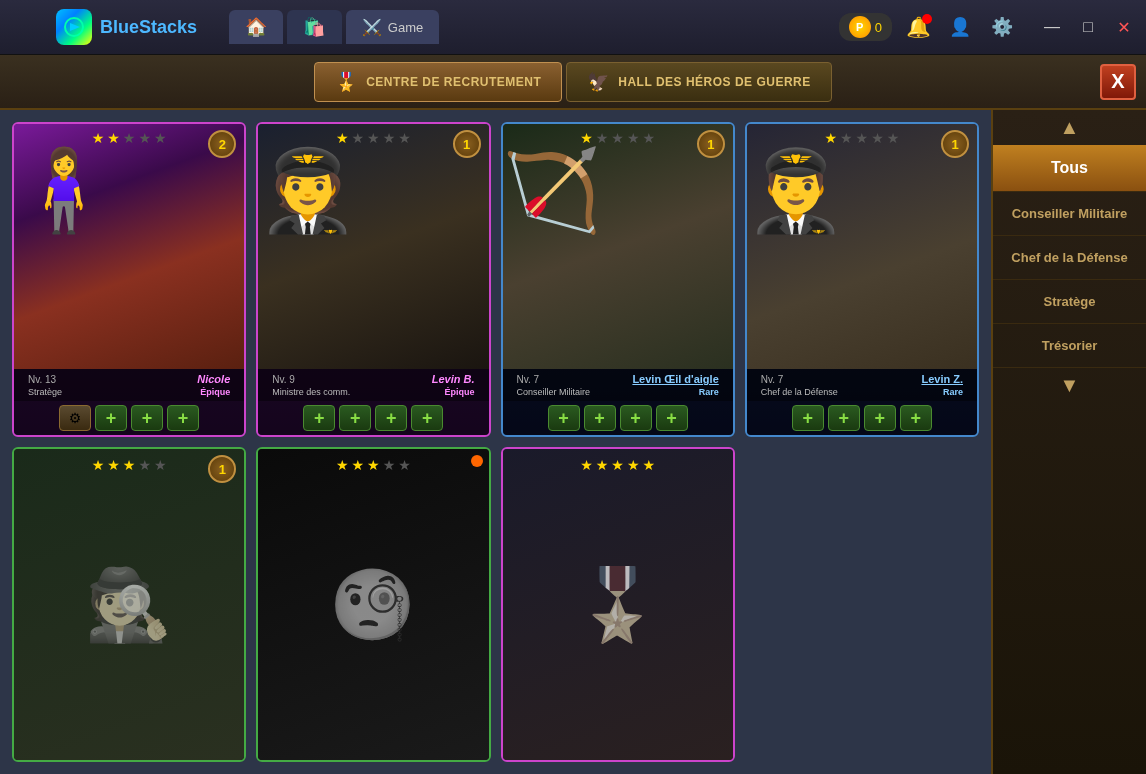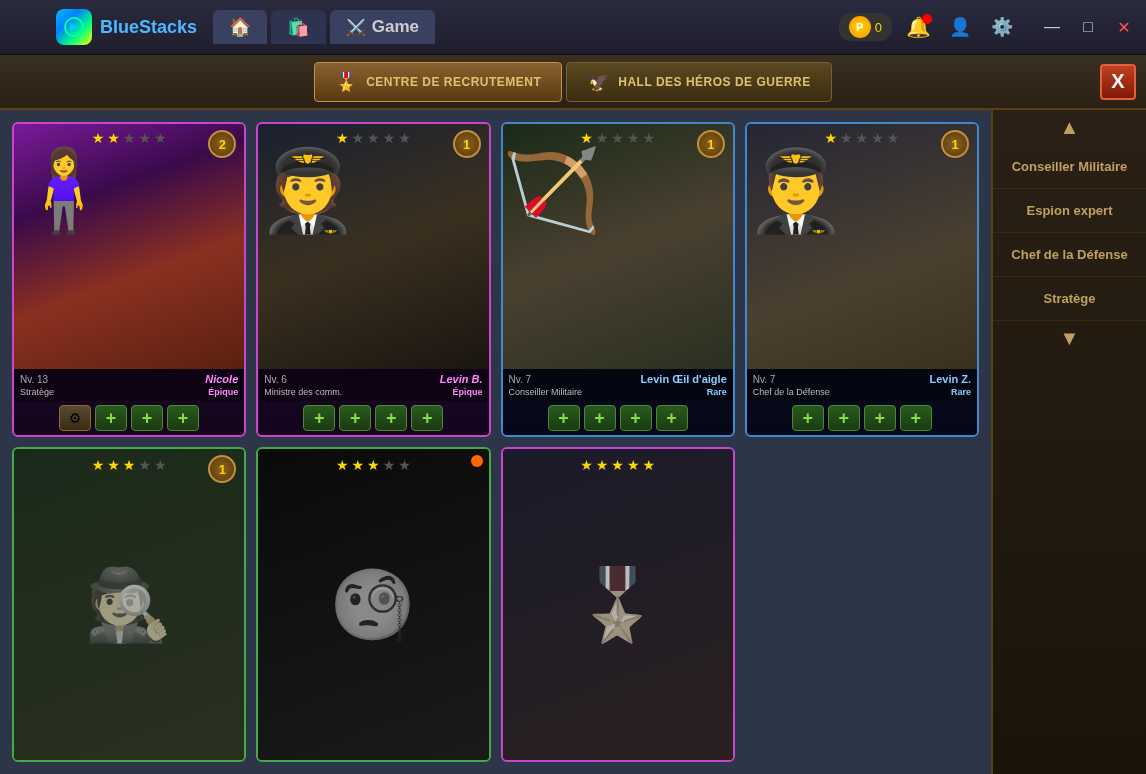--- a/index.html
+++ b/index.html
@@ -18,21 +18,21 @@
       background: linear-gradient(180deg, #2a2a3e 0%, #1e1e2e 100%);
       display: flex;
       align-items: center;
       padding: 0 8px;
       border-bottom: 1px solid #111;
     }
     .titlebar-logo {
       display: flex;
       align-items: center;
       gap: 8px;
-      margin-right: 16px;
+      margin-right: 32px;
       padding-left: 48px;
     }
     .bs-icon {
       width: 36px; height: 36px;
       background: linear-gradient(135deg, #00c0ff, #0080ff, #00ff80, #ffff00);
       border-radius: 8px;
       display: flex; align-items: center; justify-content: center;
     }
     .titlebar-brand {
       color: #4db8ff;
@@ -246,41 +246,41 @@
     }
 
     .card-image {
       flex: 1;
       position: relative;
       overflow: hidden;
       min-height: 0;
     }
 
     .card-footer {
-      padding: 4px 6px;
+      padding: 4px 14px;
       background: rgba(0,0,0,0.7);
       display: flex;
       flex-direction: column;
       gap: 2px;
     }
     .card-level-name {
       display: flex;
       justify-content: space-between;
       align-items: center;
     }
     .card-level {
       color: #aaa;
       font-size: 10px;
     }
     .card-name {
       font-size: 11px;
       font-weight: bold;
     }
     .card-name.epic-color { color: #ff88ff; font-style: italic; }
-    .card-name.rare-color { color: #88ccff; }
+    .card-name.rare-color { color: #88ccff; text-decoration: underline; }
     .card-role-rarity {
       display: flex;
       justify-content: space-between;
       align-items: center;
     }
     .card-role {
       color: #bbb;
       font-size: 9px;
     }
     .card-rarity {
@@ -395,21 +395,21 @@
 
   <div class="titlebar-tabs">
     <div class="tab-item active">
       <span style="font-size:18px;">🏠</span>
     </div>
     <div class="tab-item">
       <span style="font-size:18px;">🛍️</span>
     </div>
     <div class="tab-item active">
       <span style="font-size:16px;">⚔️</span>
-      <span style="font-size:17px;color:#ccc;font-weight:bold;">Game</span>
+      <span style="font-size:13px;color:#ccc;">Game</span>
     </div>
   </div>
 
   <div class="titlebar-controls">
     <div class="coin-badge">
       <div class="coin-circle">P</div>
       <span>0</span>
     </div>
     <div class="notif-btn">
       🔔
@@ -480,21 +480,21 @@
           <span class="star empty">★</span>
           <span class="star empty">★</span>
           <span class="star empty">★</span>
         </div>
         <div class="card-badge">1</div>
         <div class="card-image jackie-figure" style="height:180px;background:linear-gradient(160deg,#1a2030 0%,#3a3020 50%,#1a1510 100%);">
           <div style="font-size:80px;padding-top:20px;">🧑‍✈️</div>
         </div>
         <div class="card-footer">
           <div class="card-level-name">
-            <span class="card-level">Nv. 6</span>
+            <span class="card-level">Nv. 9</span>
             <span class="card-name epic-color">Levin B.</span>
           </div>
           <div class="card-role-rarity">
             <span class="card-role">Ministre des comm.</span>
             <span class="card-rarity epic">Épique</span>
           </div>
         </div>
         <div class="card-actions">
           <div class="action-btn plus">+</div>
           <div class="action-btn plus">+</div>
@@ -601,20 +601,21 @@
         </div>
         <div class="card-image" style="height:100%;background:linear-gradient(160deg,#1a1a2a 0%,#2a2020 100%);display:flex;align-items:center;justify-content:center;">
           <div style="font-size:70px;opacity:0.7;filter:grayscale(80%);">🎖️</div>
         </div>
       </div>
 
     </div>
 
     <div class="sidebar">
       <div class="sidebar-arrow">▲</div>
+      <div class="sidebar-item active">Tous</div>
       <div class="sidebar-item">Conseiller Militaire</div>
-      <div class="sidebar-item">Espion expert</div>
       <div class="sidebar-item">Chef de la Défense</div>
       <div class="sidebar-item">Stratège</div>
+      <div class="sidebar-item">Trésorier</div>
       <div class="sidebar-arrow">▼</div>
     </div>
   </div>
 </div>
 
 </body></html>

